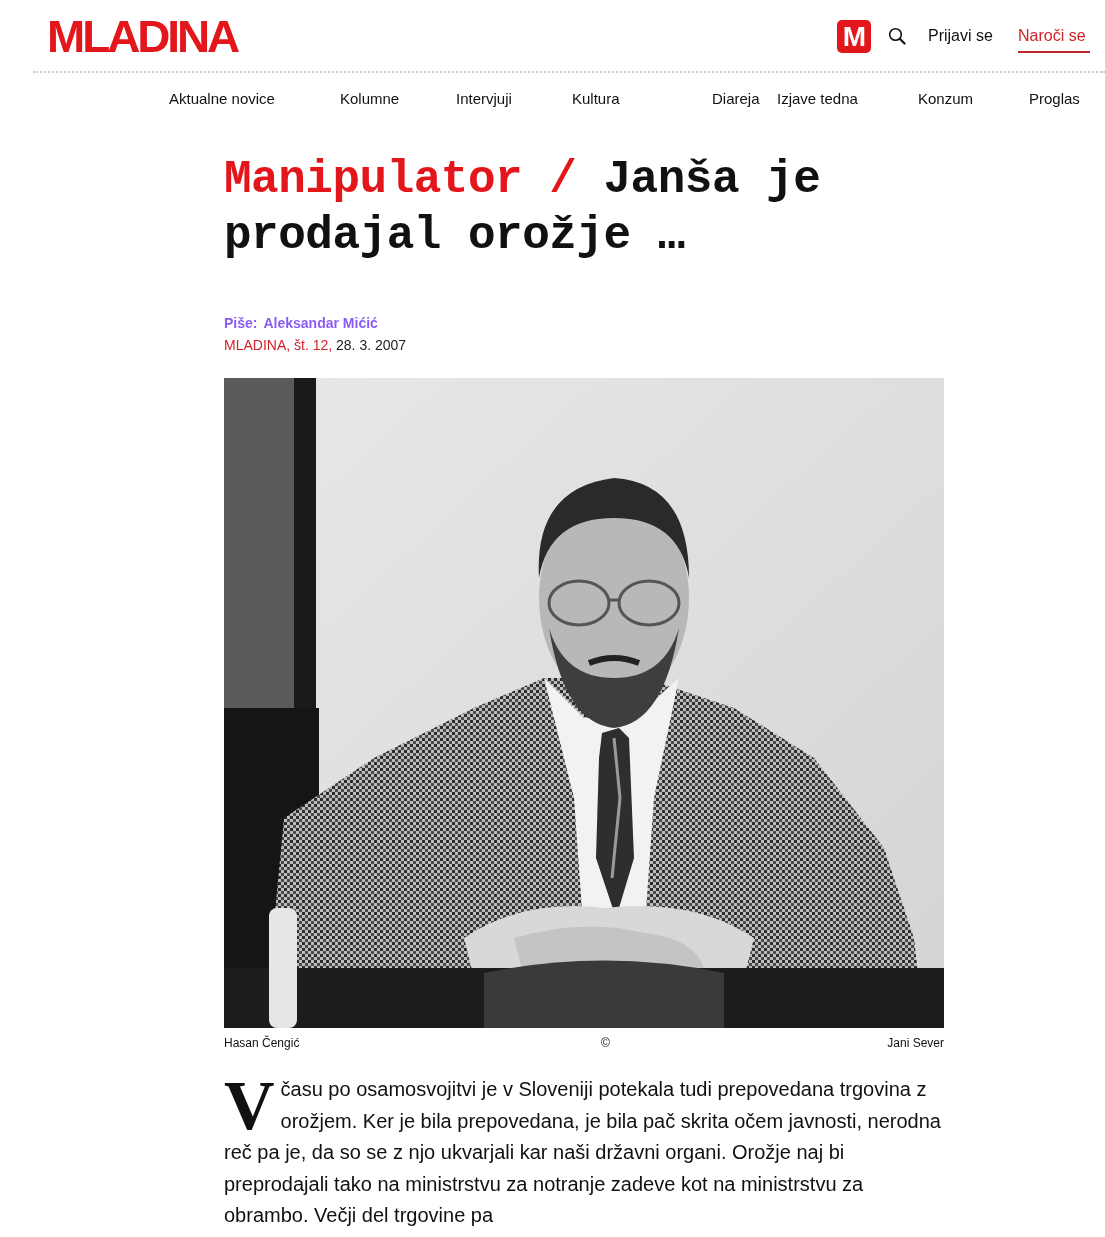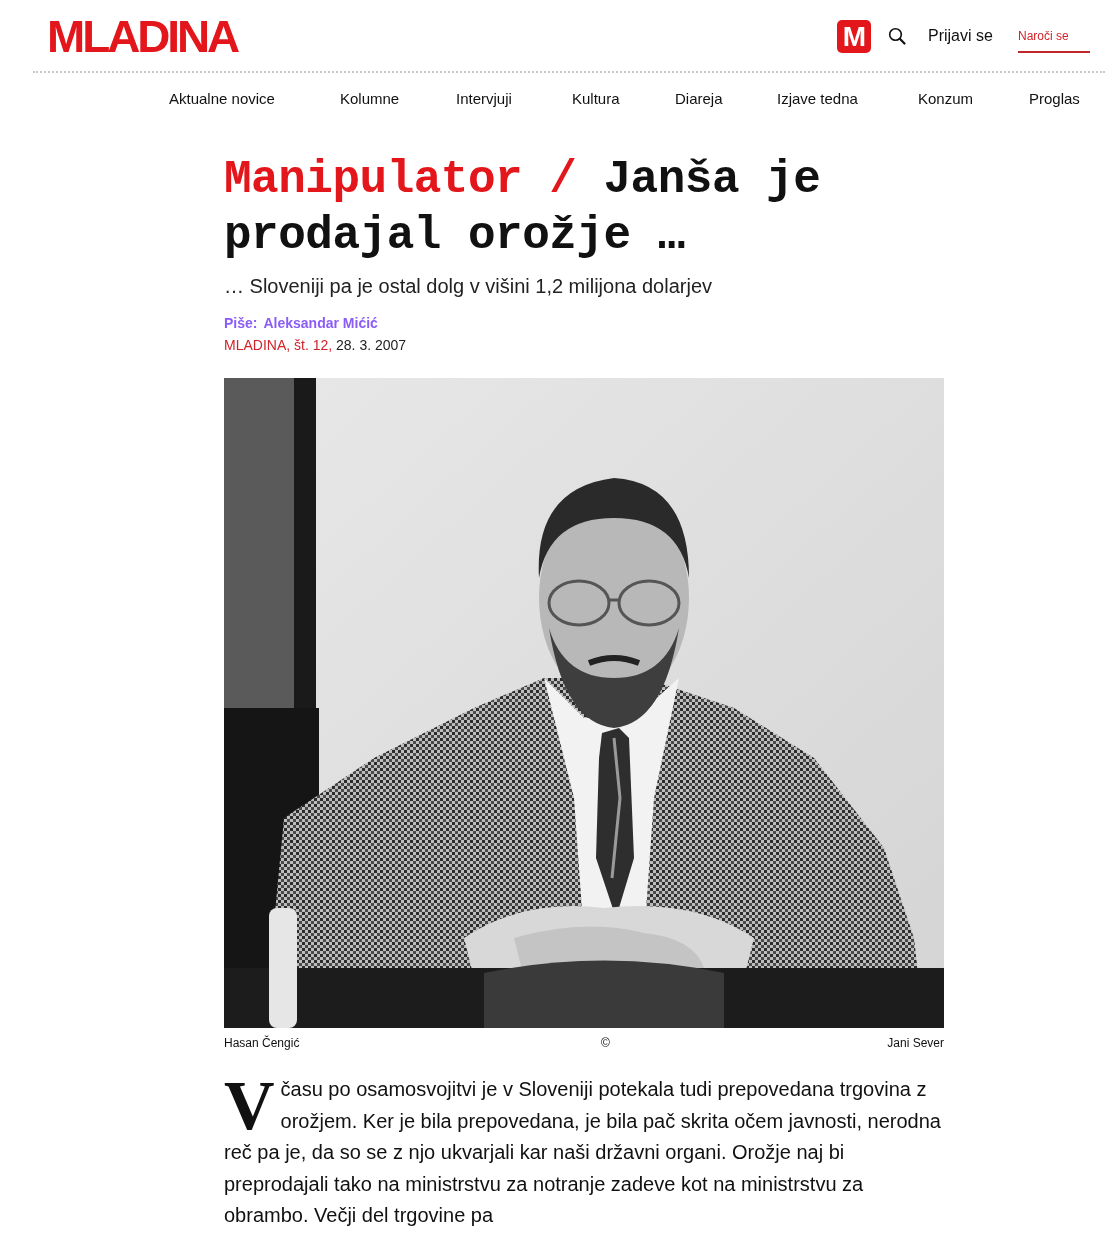--- a/index.html
+++ b/index.html
@@ -5,21 +5,21 @@
   html, body { margin: 0; padding: 0; background: #ffffff; }
   body { width: 1105px; height: 1237px; overflow: hidden; position: relative; font-family: "Liberation Sans", sans-serif; color: #111; }
 
   .topbar { position: absolute; left: 16px; top: 0; width: 1104px; height: 72px; }
   .logo { position: absolute; left: 31px; top: 13px; font-family: "Liberation Sans", sans-serif; font-weight: 900; font-size: 45px; letter-spacing: -3px; color: #e3161b; line-height: 48px; transform: scaleX(1.02); transform-origin: left; }
   .mainnav { position: absolute; left: 305px; top: 26px; display: flex; gap: 0; }
   .mainnav a { font-size: 16px; color: #111; text-decoration: none; margin-right: 23px; line-height: 20px; }
   .m-badge { position: absolute; left: 837px; top: 20px; width: 34px; height: 33px; background: #e3161b; border-radius: 5px; color: #fff; font-weight: 900; font-size: 28px; line-height: 33px; text-align: center; letter-spacing: -1px; }
   .search-icon { position: absolute; left: 888px; top: 27px; width: 18px; height: 18px; }
   .login-link { position: absolute; left: 928px; top: 26px; font-size: 16px; color: #111; text-decoration: none; line-height: 20px; }
-  .subscribe-link { position: absolute; left: 1018px; top: 26px; font-size: 12px; color: #d1232a; text-decoration: none; line-height: 20px; }
+  .subscribe-link { position: absolute; left: 1018px; top: 26px; font-size: 16px; color: #d1232a; text-decoration: none; line-height: 20px; }
   .subscribe-underline { position: absolute; left: 1018px; top: 51px; width: 72px; height: 2px; background: #c0272d; }
 
   .dotted-sep { position: absolute; left: 33px; top: 71px; width: 1072px; height: 0; border-top: 2px dotted #c9c9c9; }
 
   .secnav { position: absolute; left: 0; top: 89px; width: 955px; height: 22px; margin-left: 44px; }
   .secnav a { position: absolute; top: 0; font-size: 15px; color: #111; text-decoration: none; line-height: 20px; }
 
   .article { position: absolute; left: 224px; top: 152px; width: 720px; }
   .headline { margin: 0; font-family: Liberation Mono, monospace; font-weight: bold; font-size: 46px; line-height: 56px; letter-spacing: -0.5px; color: #111; }
   .headline .kicker { color: #e3161b; }
@@ -56,29 +56,28 @@
 <a href="#" class="subscribe-link">Naroči se</a>
 <div class="subscribe-underline"></div>
 
 <div class="dotted-sep"></div>
 
 <nav class="secnav">
   <a href="#" style="left:125px">Aktualne novice</a>
   <a href="#" style="left:296px">Kolumne</a>
   <a href="#" style="left:412px">Intervjuji</a>
   <a href="#" style="left:528px">Kultura</a>
-  <a href="#" style="left:631px">Diareja</a>
+  <a href="#" style="left:668px">Diareja</a>
   <a href="#" style="left:733px">Izjave tedna</a>
   <a href="#" style="left:874px">Konzum</a>
   <a href="#" style="left:985px">Proglas</a>
 </nav>
 
 <article class="article">
   <h1 class="headline"><span class="kicker">Manipulator /</span> <span>Janša je prodajal orožje …</span></h1>
-  <div class="subhead">… Sloveniji pa je ostal dolg v višini 1,2 milijona dolarjev</div>
   <div class="byline">
     <span>Piše:</span><span class="author">Aleksandar Mićić</span>
   </div>
   <div class="issue">
     <a href="#" class="issue-link">MLADINA, št. 12,</a>
     <span>28. 3. 2007</span>
   </div>
 </article>
 
 <div class="photo" title="Black and white portrait of a bearded man with glasses in a houndstooth jacket seated at a desk">

